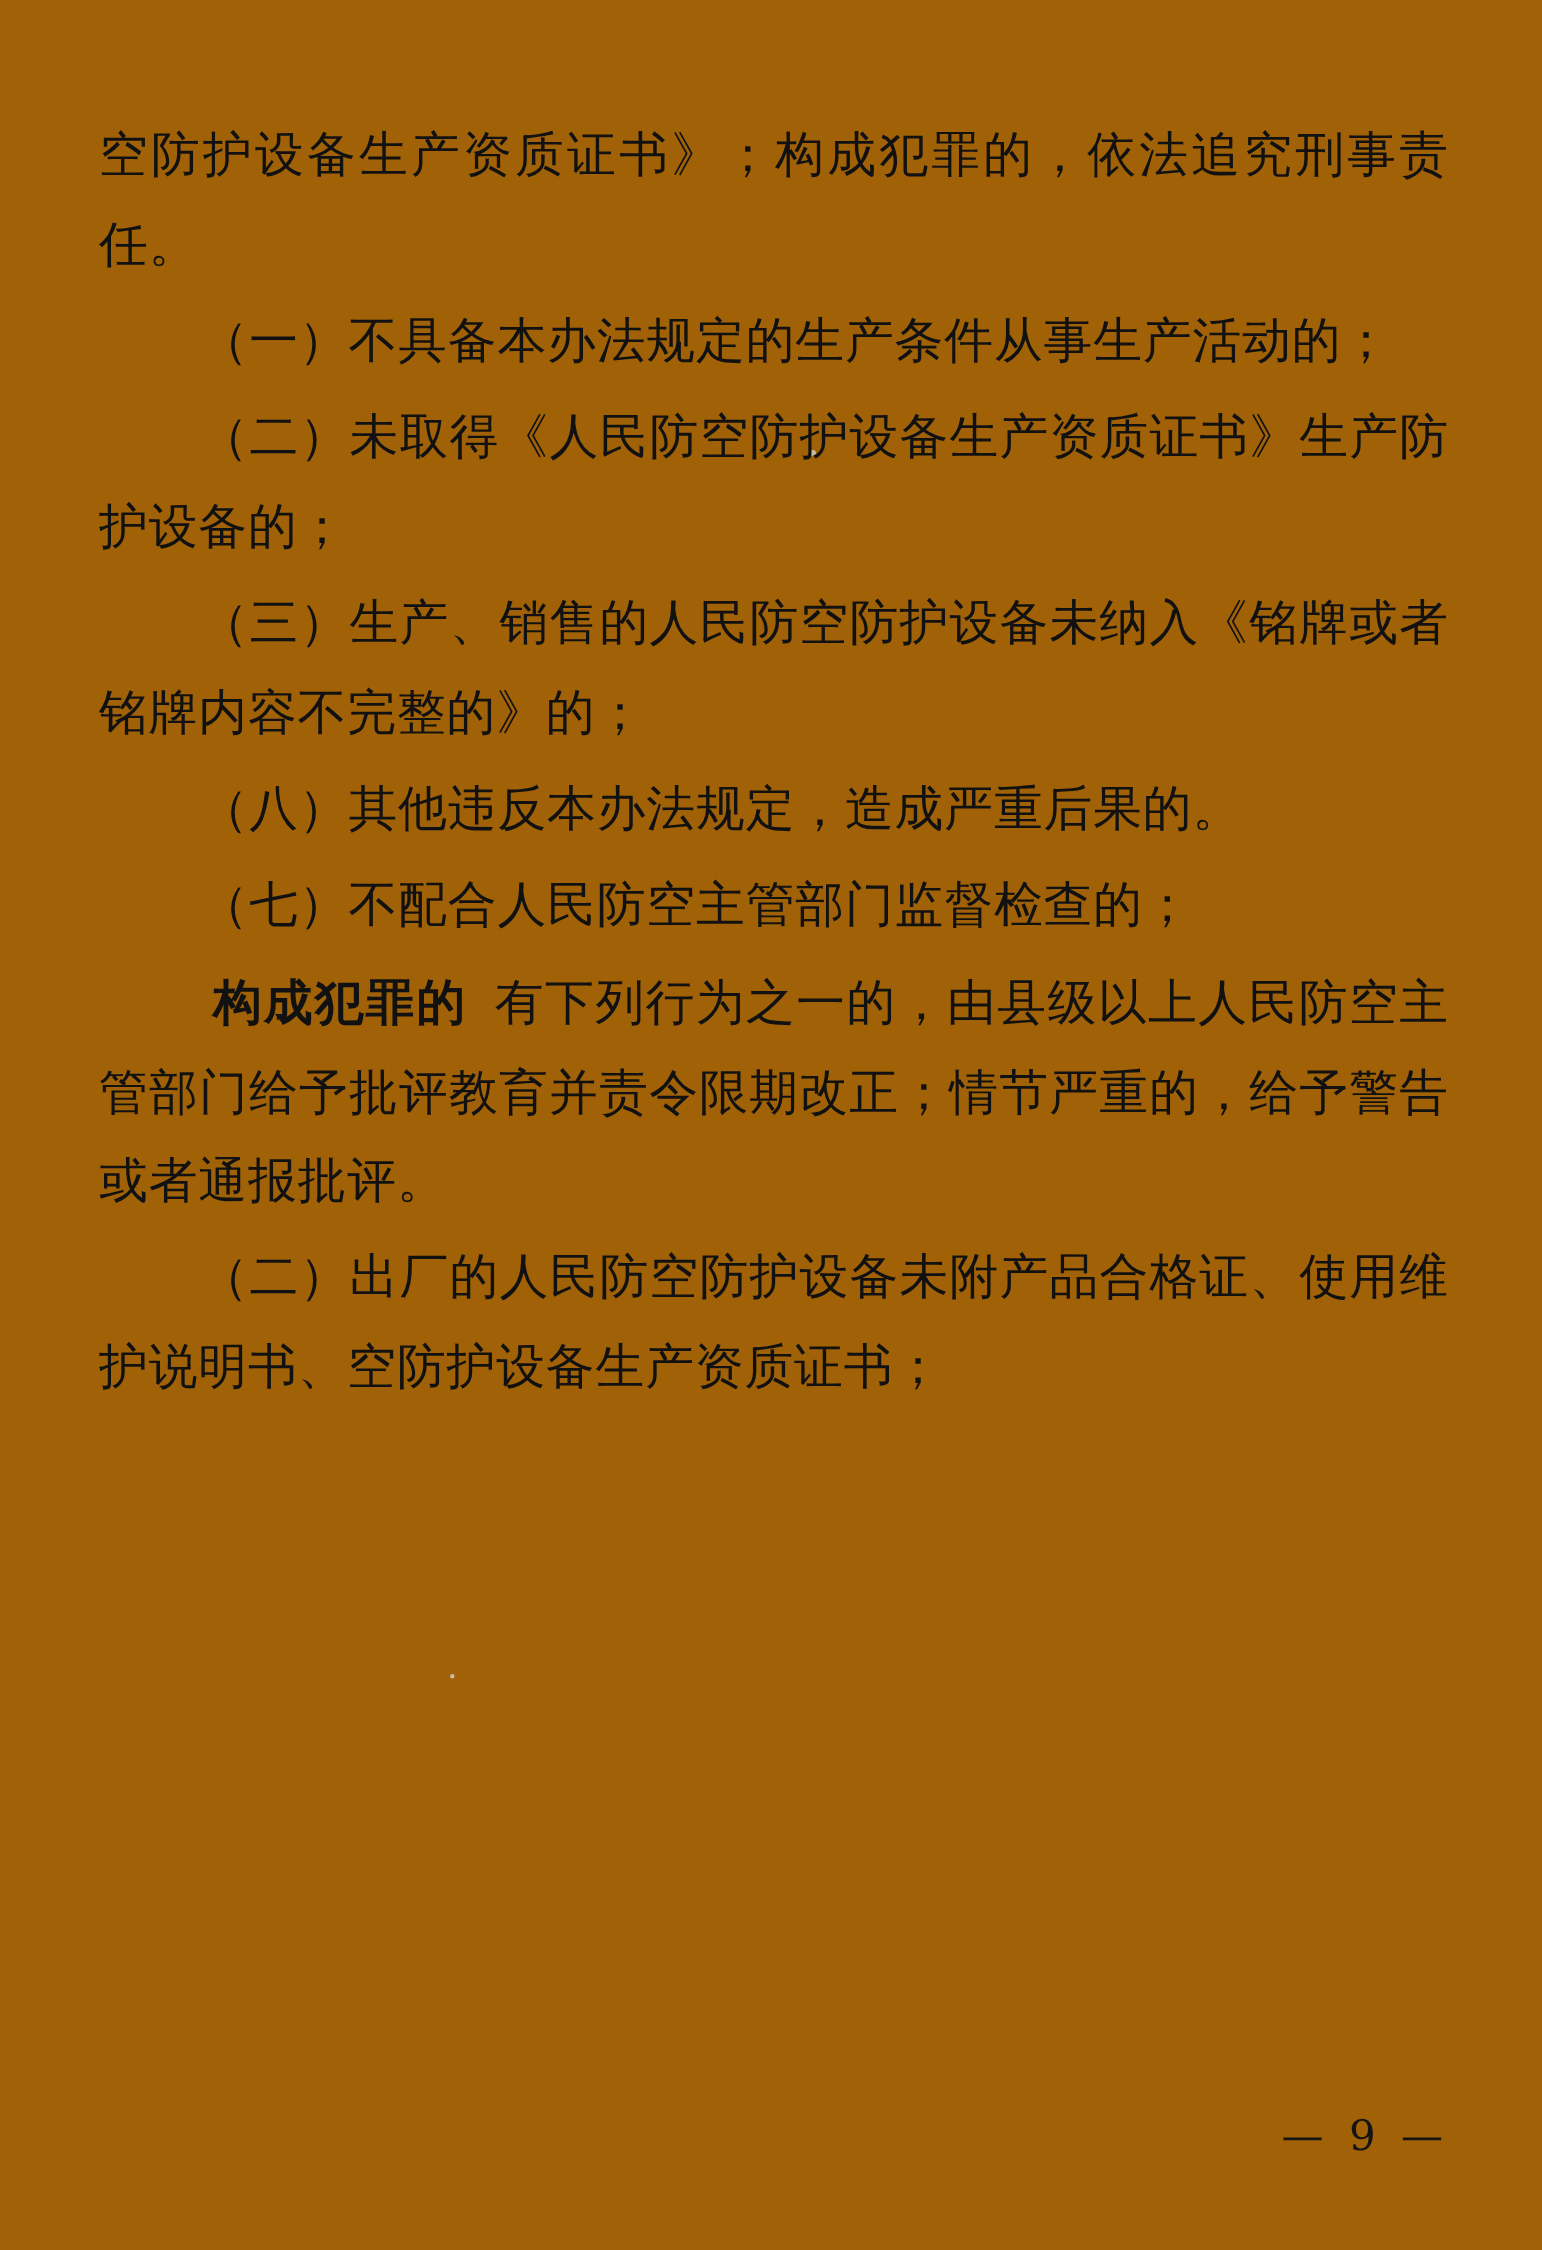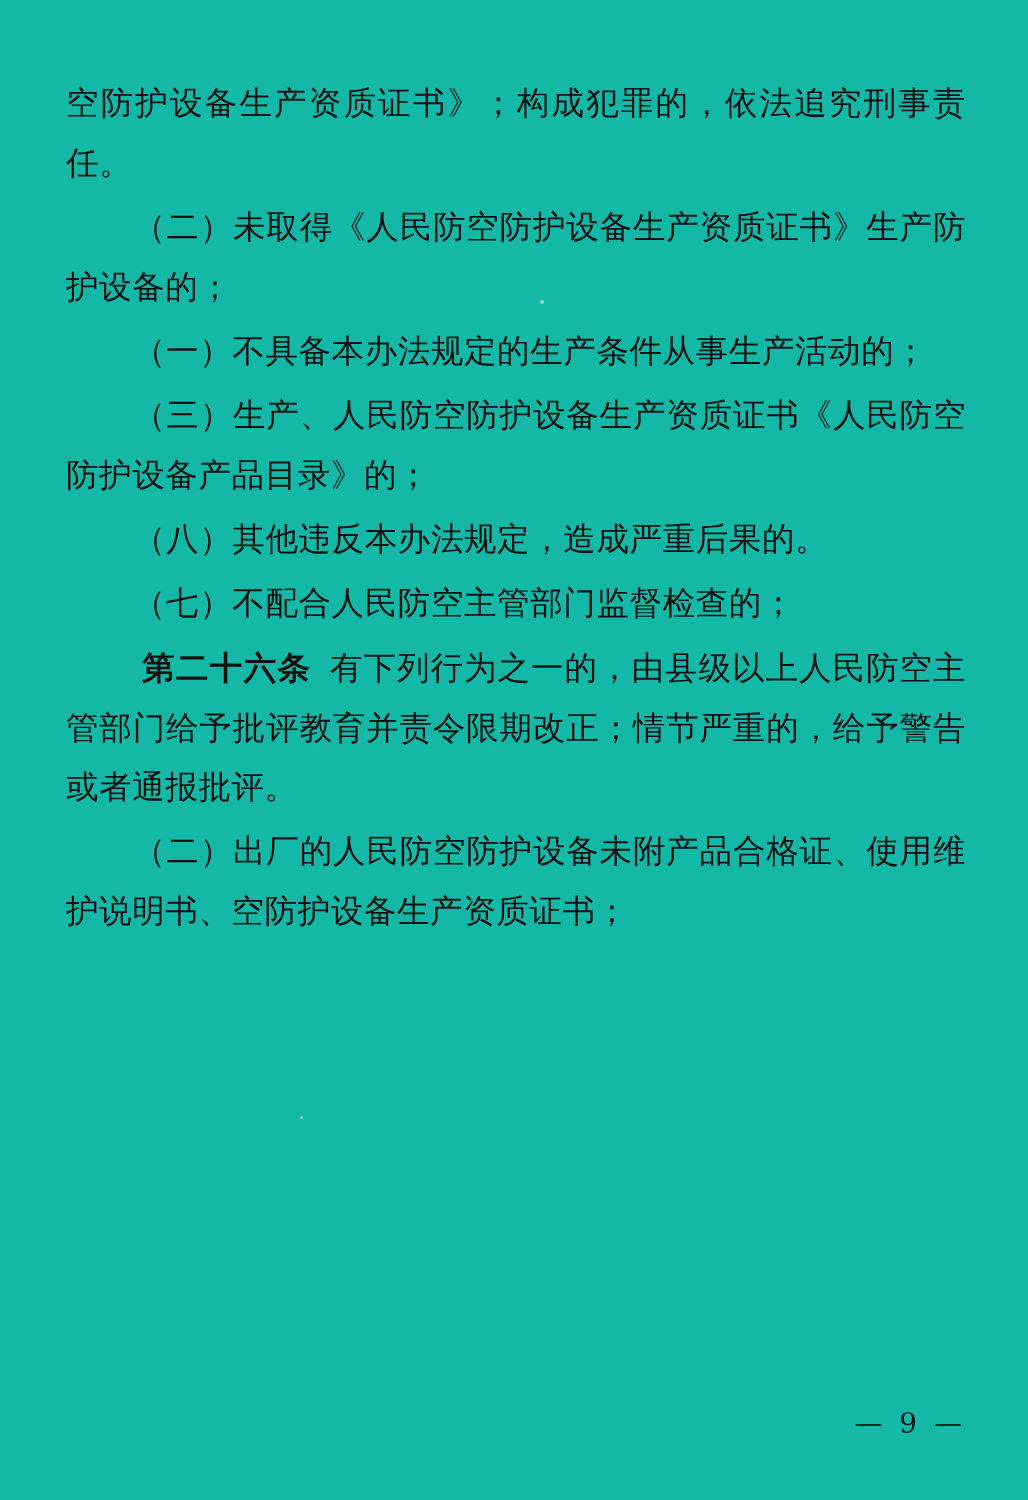--- a/index.html
+++ b/index.html
@@ -9,21 +9,21 @@
   }
   body {
     font-family: "DejaVu Serif", "Liberation Serif", serif;
     color: #0d0d0d;
   }
   .page {
     position: relative;
     width: 1028px;
     height: 1500px;
     margin: 0 auto;
-    background: #14b8a6;
+    background: #a16207;
     overflow: hidden;
     box-sizing: border-box;
   }
   .page-inner {
     position: absolute;
     left: 66px;
     top: 74px;
     width: 900px;
   }
   .para {
@@ -71,34 +71,34 @@
 <body>
 
 <div class="page">
   <div class="speck" style="left:540px; top:300px; width:4px; height:4px;"></div>
   <div class="speck" style="left:300px; top:1116px; width:3px; height:3px;"></div>
 
   <div class="page-inner">
 
     <p class="para">空防护设备生产资质证书》；构成犯罪的，依法追究刑事责任。</p>
 
+    <p class="para indent">（一）不具备本办法规定的生产条件从事生产活动的；</p>
+
     <p class="para indent">（二）未取得《人民防空防护设备生产资质证书》生产防护设备的；</p>
 
-    <p class="para indent">（一）不具备本办法规定的生产条件从事生产活动的；</p>
-
-    <p class="para indent">（三）生产、人民防空防护设备生产资质证书《人民防空防护设备产品目录》的；</p>
+    <p class="para indent">（三）生产、销售的人民防空防护设备未纳入《铭牌或者铭牌内容不完整的》的；</p>
 
 
 
 
     <p class="para indent">（八）其他违反本办法规定，造成严重后果的。</p>
 
     <p class="para indent">（七）不配合人民防空主管部门监督检查的；</p>
 
-    <p class="para indent-2 article"><span class="label">第二十六条</span><span class="gap"></span><span>有下列行为之一的，由县级以上人民防空主管部门给予批评教育并责令限期改正；情节严重的，给予警告或者通报批评。</span></p>
+    <p class="para indent-2 article"><span class="label">构成犯罪的</span><span class="gap"></span><span>有下列行为之一的，由县级以上人民防空主管部门给予批评教育并责令限期改正；情节严重的，给予警告或者通报批评。</span></p>
 
 
     <p class="para indent">（二）出厂的人民防空防护设备未附产品合格证、使用维护说明书、空防护设备生产资质证书；</p>
 
   </div>
 
   <div class="page-number">— 9 —</div>
 </div>
 
 </body></html>

